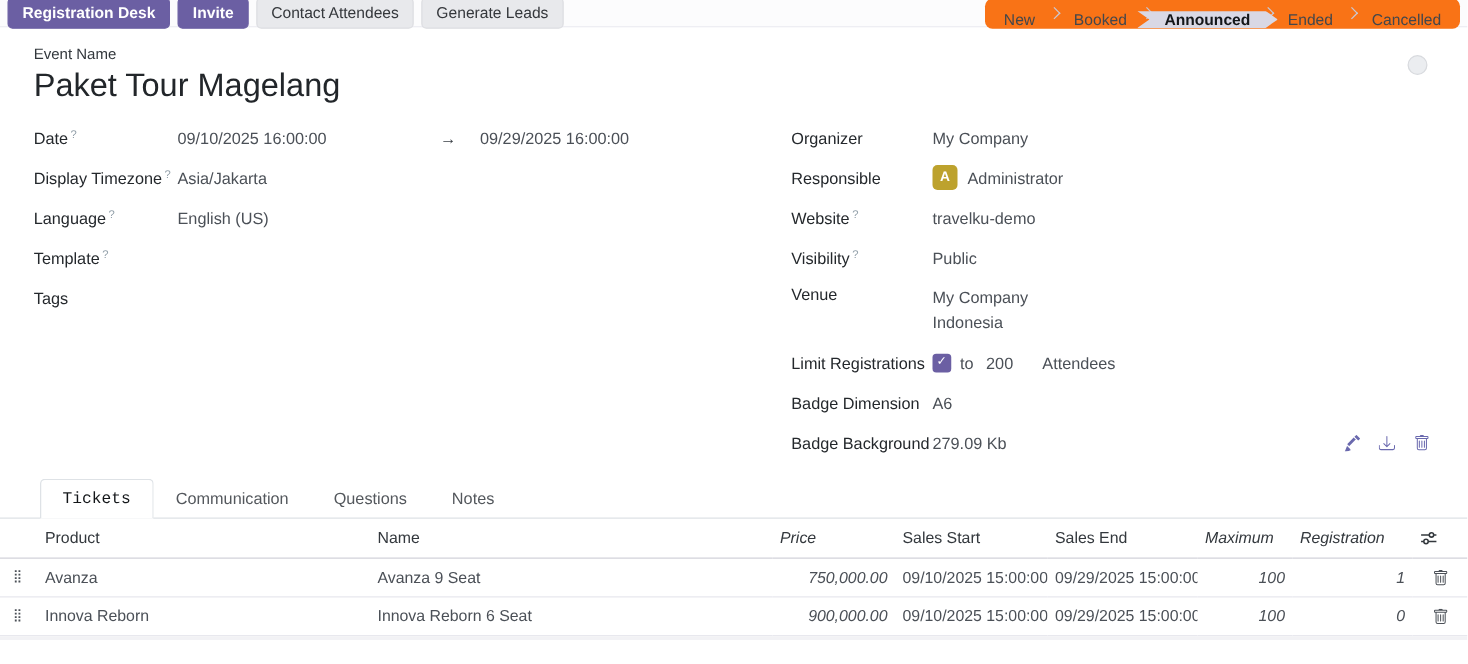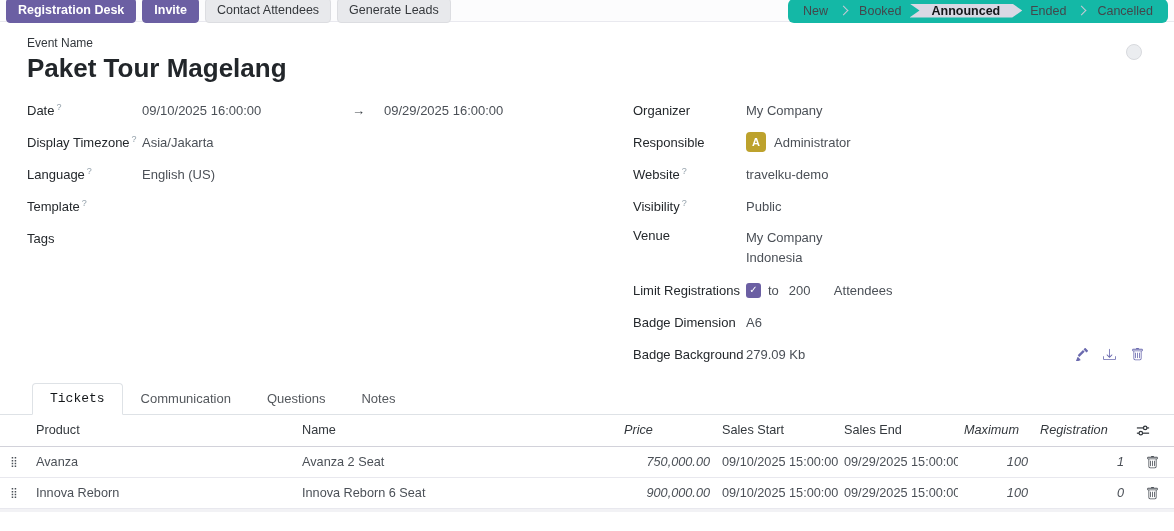--- a/index.html
+++ b/index.html
@@ -9,34 +9,34 @@
   
   .topbar { height:22px; display:flex; justify-content:space-between; align-items:center;
     padding:0 6px 0 6px; background:#fcfcfd; border-bottom:1px solid #e9e9ef; }
   .topbar-left { display:flex; align-items:center; gap:6px; }
   .btn { font-family:inherit; font-size:12.5px; padding:4px 11px; border-radius:4px;
     cursor:pointer; line-height:1.25; }
   .btn.primary { background:#6b5fa3; border:1px solid #6b5fa3; color:#fff; font-weight:700; }
   .btn.secondary { background:#e8e9ec; border:1px solid #dcdde1; color:#35383c; font-weight:500; }
 
   
-  .statusbar { display:flex; align-items:center; background:#14b8a6; border-radius:6px;
+  .statusbar { display:flex; align-items:flex-end; background:#f97316; border-radius:6px;
     height:24px; font-size:12.5px; color:#43474c; overflow:hidden; }
   .step { display:flex; align-items:center; padding:0 15px; cursor:pointer; white-space:nowrap; }
   .chev { width:7px; height:7px; border-top:1px solid #c9c9d5; border-right:1px solid #c9c9d5;
     transform:rotate(45deg); align-self:center; margin:0 -3px; }
   .step.active { background:#d9d8e4; font-weight:700; color:#141619; padding:0 22px;
     margin:0 -8px; position:relative; z-index:2;
     clip-path:polygon(0 0, calc(100% - 10px) 0, 100% 50%, calc(100% - 10px) 100%, 0 100%, 10px 50%); }
 
   
   .sheet { background:#fff; padding:14px 30px 0 27px; }
   .sheet-head { display:flex; justify-content:space-between; align-items:flex-start; }
   .event-label { font-size:12px; color:#32373c; }
-  .event-title { font-size:26px; font-weight:700; color:#22262a; margin:3px 0 10px; cursor:text; }
+  .event-title { font-size:26px; font-weight:400; color:#22262a; margin:3px 0 10px; cursor:text; }
   .stage-circle { width:16px; height:16px; border-radius:50%; background:#ebedf0;
     border:1px solid #d8dade; margin:8px 2px 0 0; cursor:pointer; }
 
   .field-grid { display:flex;gap:44px; }
   .col-left { width:562px; flex:none; }
   .col-right { flex:1; }
   .frow { display:flex; align-items:center; min-height:32px; font-size:13px; }
   .frow.tall { align-items:flex-start; padding-top:6px; min-height:52px; }
   .flabel { flex:none; font-weight:500; color:#24282c; }
   .col-left .flabel { width:115px; }
@@ -231,21 +231,21 @@
             <circle cx="10.5" cy="4.5" r="2" fill="#fff"></circle>
             <circle cx="5.5" cy="10.5" r="2" fill="#fff"></circle>
           </svg>
       </th>
     </tr>
   </thead>
   <tbody>
     <tr>
       <td class="drag">⣿</td>
       <td class="cell-pad">Avanza</td>
-      <td>Avanza 2 Seat</td>
+      <td>Avanza 9 Seat</td>
       <td class="num">750,000.00</td>
       <td>09/10/2025 15:00:00</td>
       <td>09/29/2025 15:00:00</td>
       <td class="num">100</td>
       <td class="num">1</td>
       <td class="row-trash">
         <svg width="13" height="13" viewBox="0 0 16 16" fill="#4b5057">
             <path d="M5.5 5.5A.5.5 0 0 1 6 6v6a.5.5 0 0 1-1 0V6a.5.5 0 0 1 .5-.5zm2.5 0a.5.5 0 0 1 .5.5v6a.5.5 0 0 1-1 0V6a.5.5 0 0 1 .5-.5zm3 .5a.5.5 0 0 0-1 0v6a.5.5 0 0 0 1 0V6z"></path>
             <path d="M14.5 3a1 1 0 0 1-1 1H13v9a2 2 0 0 1-2 2H5a2 2 0 0 1-2-2V4h-.5a1 1 0 0 1-1-1V2a1 1 0 0 1 1-1H6a1 1 0 0 1 1-1h2a1 1 0 0 1 1 1h3.5a1 1 0 0 1 1 1v1zM4.118 4 4 4.059V13a1 1 0 0 0 1 1h6a1 1 0 0 0 1-1V4.059L11.882 4H4.118zM2.5 3h11V2h-11v1z"></path>
           </svg>

